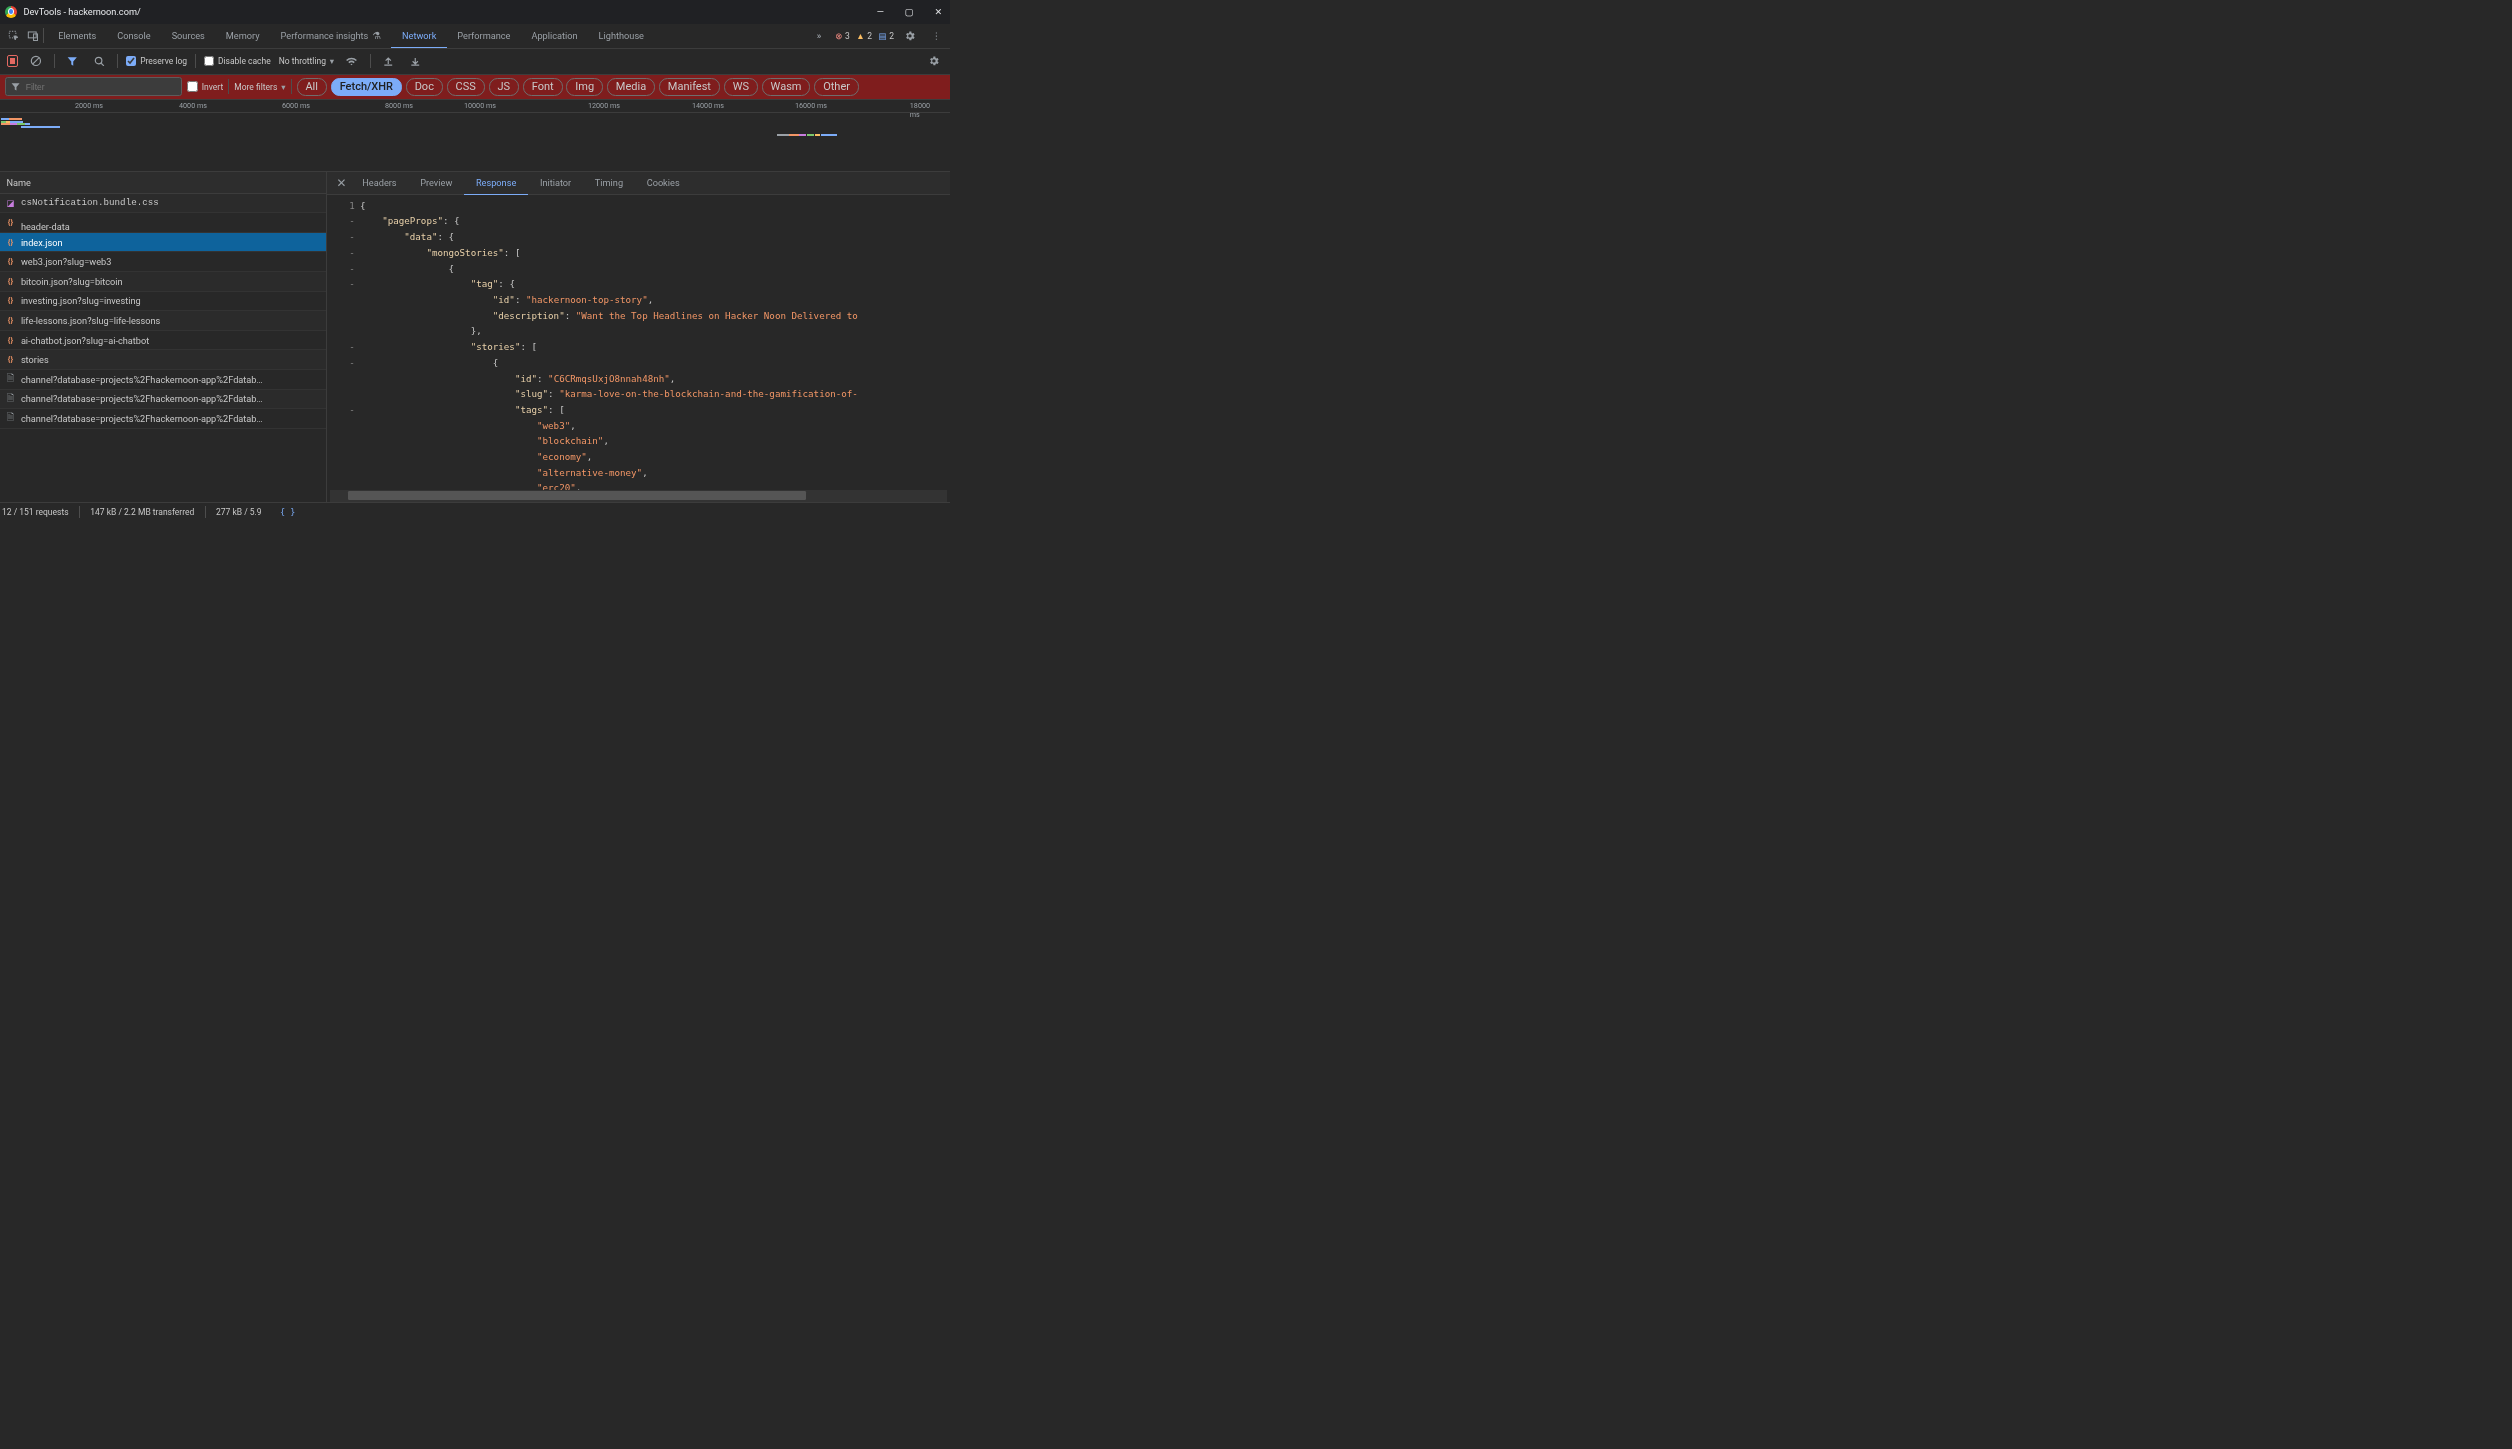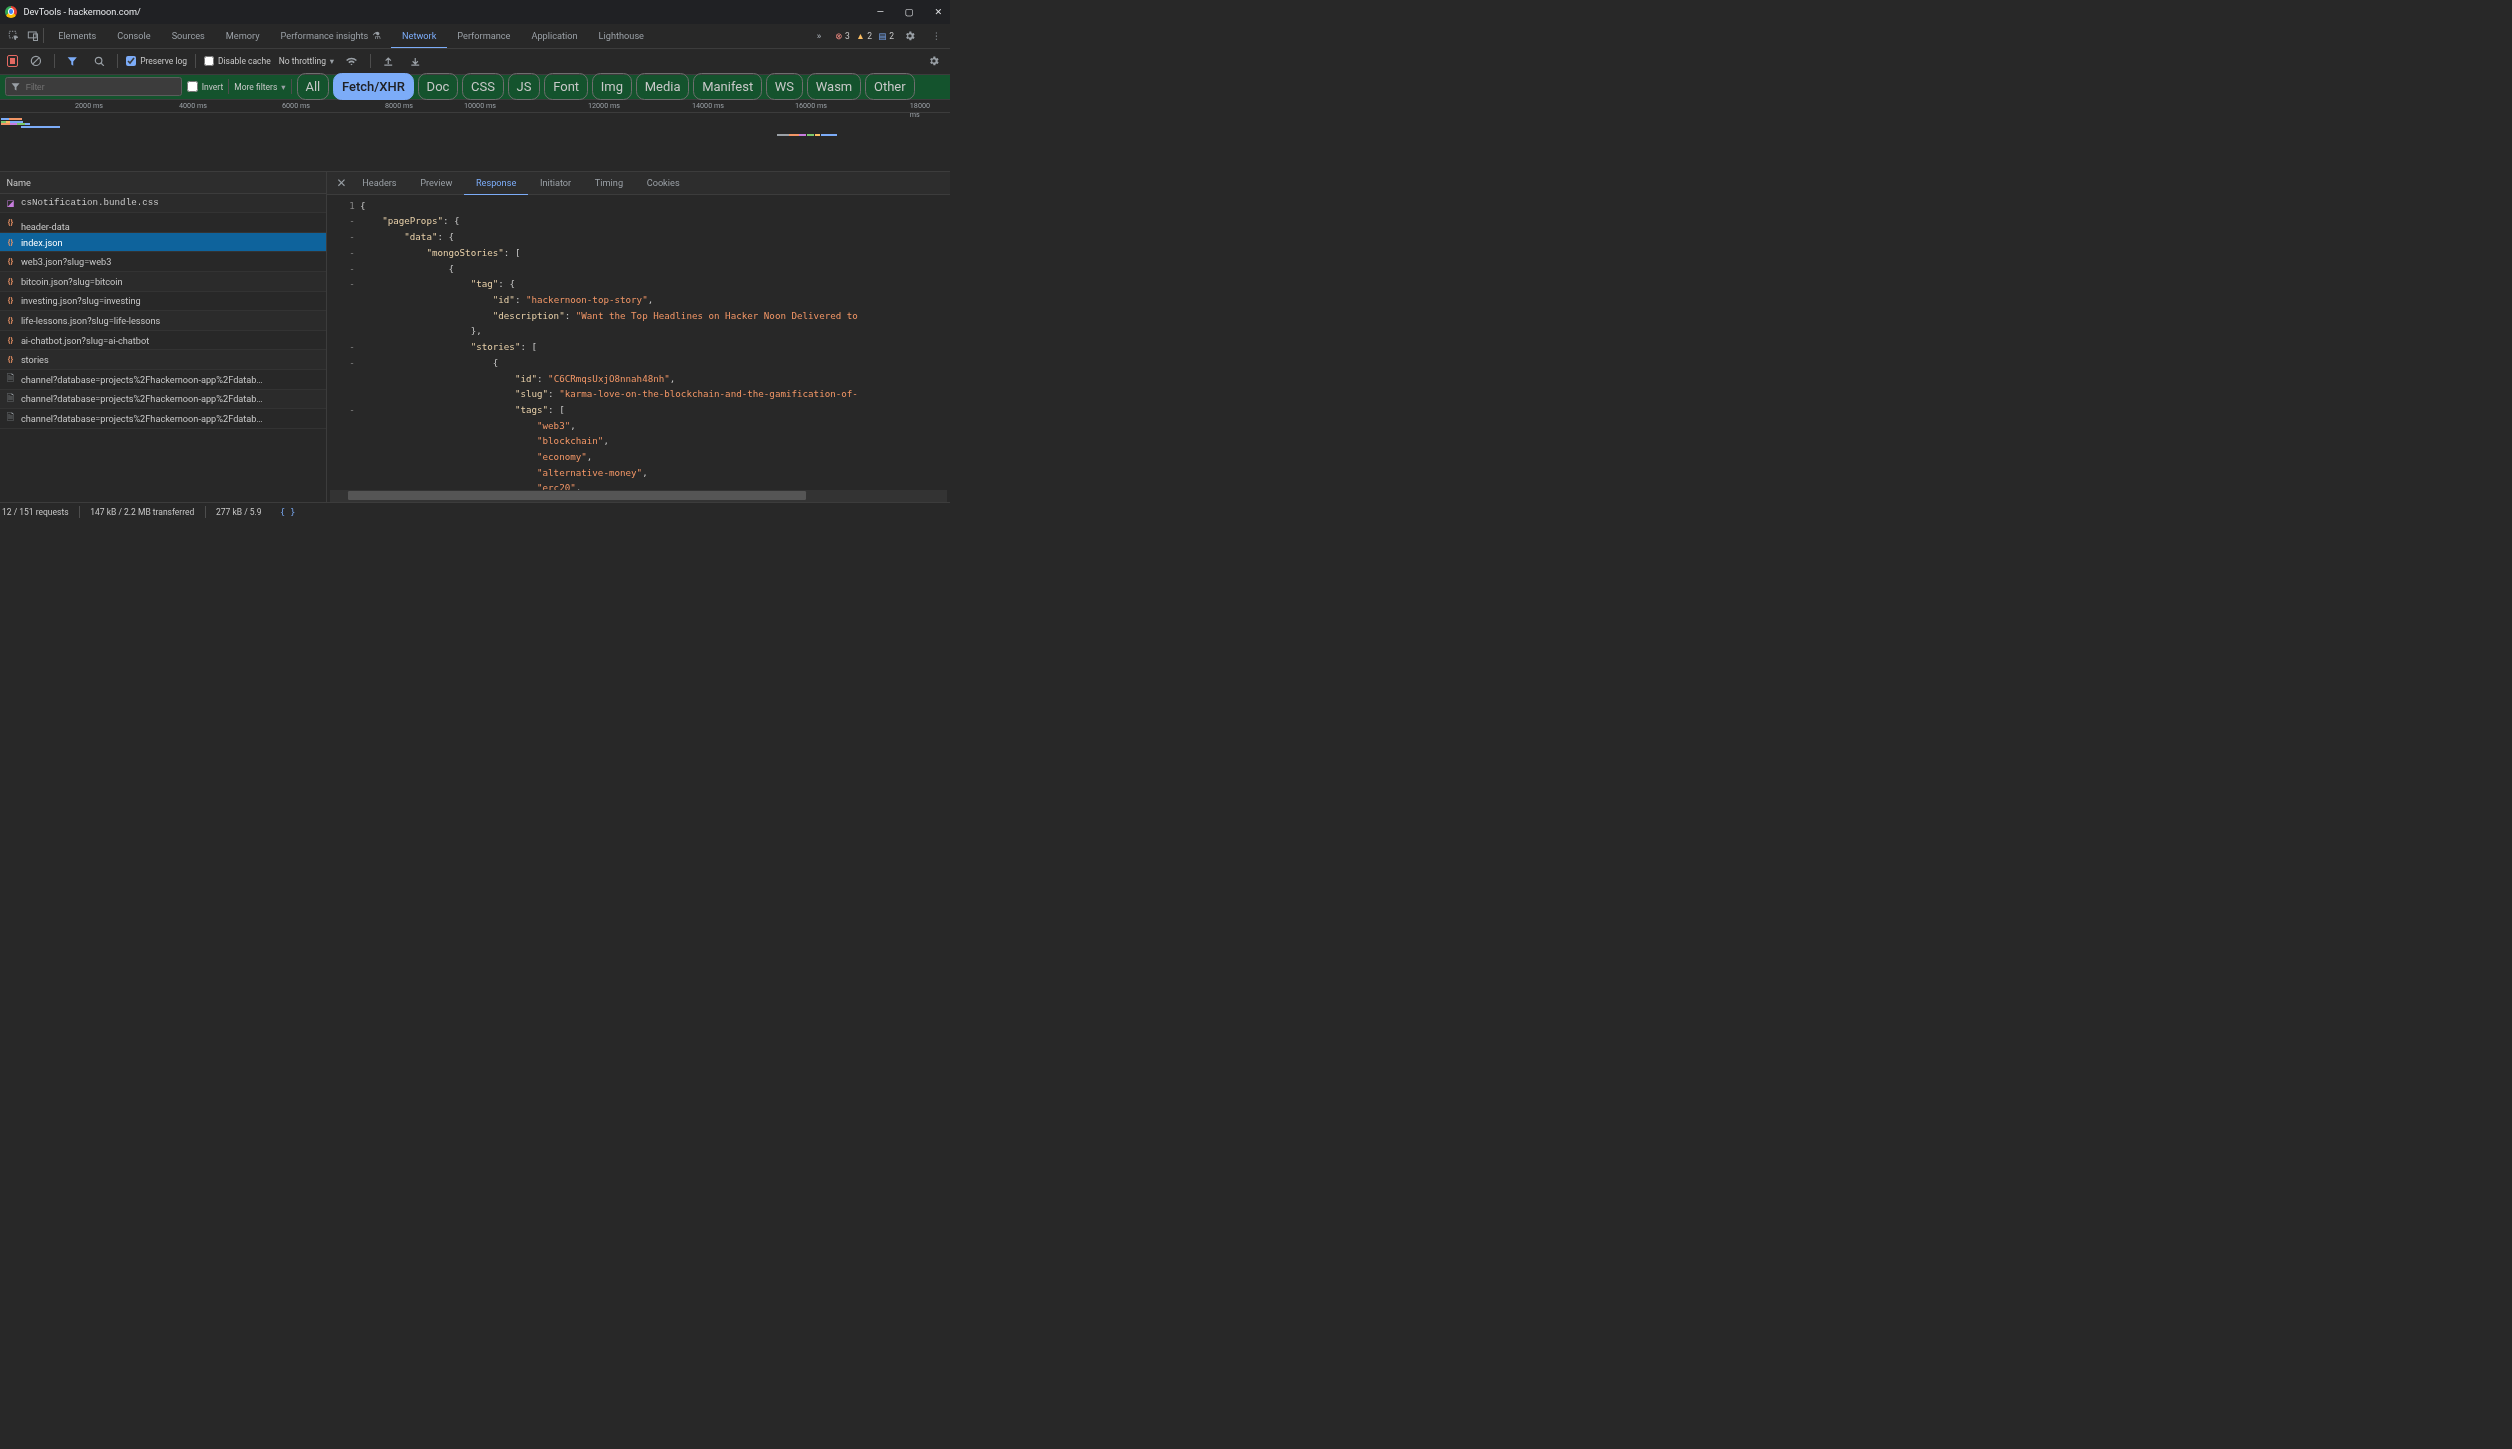--- a/index.html
+++ b/index.html
@@ -19,24 +19,24 @@
 .badge .err{color:#f28b82}
 .badge .warn{color:#fbbe63}
 .badge .info{color:#7cacf8}
 .toolbar{height:26px;background:#282828;border-bottom:0.7px solid #3c3c3c;display:flex;align-items:center;padding:0 6.5px;gap:7.9px}
 .redring{width:11.8px;height:11.8px;border:1.3px solid #e46962;border-radius:2px;display:flex;align-items:center;justify-content:center}
 .redring::after{content:"";width:5.2px;height:5.2px;background:#e46962}
 .vsep{width:0.7px;height:14.4px;background:#4d4d4d}
 .check{display:flex;align-items:center;gap:3.9px;color:#c8c8c8}
 .check input{width:10.5px;height:10.5px;accent-color:#7cacf8;background:#3c4043}
 .select{color:#c8c8c8;display:flex;align-items:center;gap:3.9px;cursor:pointer}
-.filterbar{height:25px;background:#14532d;border-bottom:0.7px solid #3c3c3c;display:flex;align-items:center;padding:0 5.2px;gap:5.2px}
+.filterbar{height:25px;background:#7f1d1d;border-bottom:0.7px solid #3c3c3c;display:flex;align-items:center;padding:0 5.2px;gap:5.2px}
 .filter-input{width:177px;height:18.3px;background:#3c3c3c;border:0.7px solid #5c5c5c;border-radius:2.6px;display:flex;align-items:center;padding:0 5.2px;gap:5.2px;color:#9aa0a6}
 .filter-input input{flex:1;background:transparent;border:none;outline:none;color:#c8c8c8;font-size:8.5px}
-.chip{height:27px;padding:0 7.9px;border:0.7px solid #6e6e6e;border-radius:8.5px;display:flex;align-items:center;color:#c8c8c8;cursor:pointer;font-size:13px}
+.chip{height:18px;padding:0 7.9px;border:0.7px solid #6e6e6e;border-radius:8.5px;display:flex;align-items:center;color:#c8c8c8;cursor:pointer;font-size:11px}
 .chip.active{background:#7cacf8;color:#202124;border-color:#7cacf8;font-weight:500}
 .timeline{height:72px;background:#282828;border-bottom:0.7px solid #3c3c3c;position:relative}
 .ticks{height:13px;position:relative;border-bottom:0.7px solid #3c3c3c}
 .tick{position:absolute;top:1.3px;font-size:7.2px;color:#9aa0a6;transform:translateX(-100%)}
 .activity{position:absolute;top:18.3px;left:1.3px;height:19.6px;display:flex;flex-direction:column;gap:0.7px}
 .activity .bar{height:2px;display:flex}
 .activity .bar span{display:block;height:2px}
 .activity2{position:absolute;top:34px;left:777px;height:2.6px;display:flex;gap:0.7px}
 .activity2 span{display:block;height:2.6px}
 .split{display:flex;height:330px}

